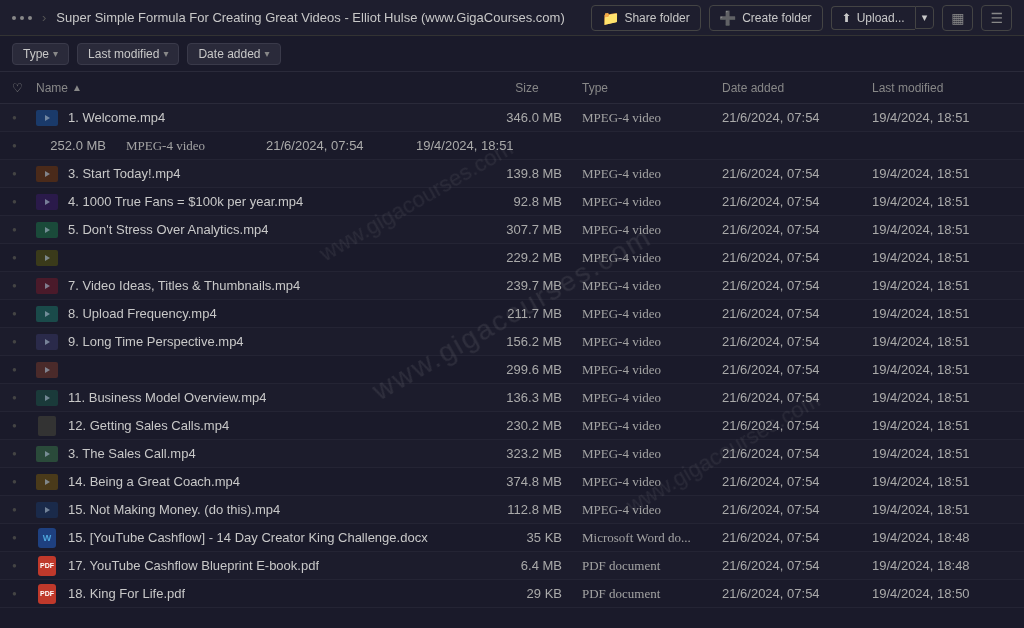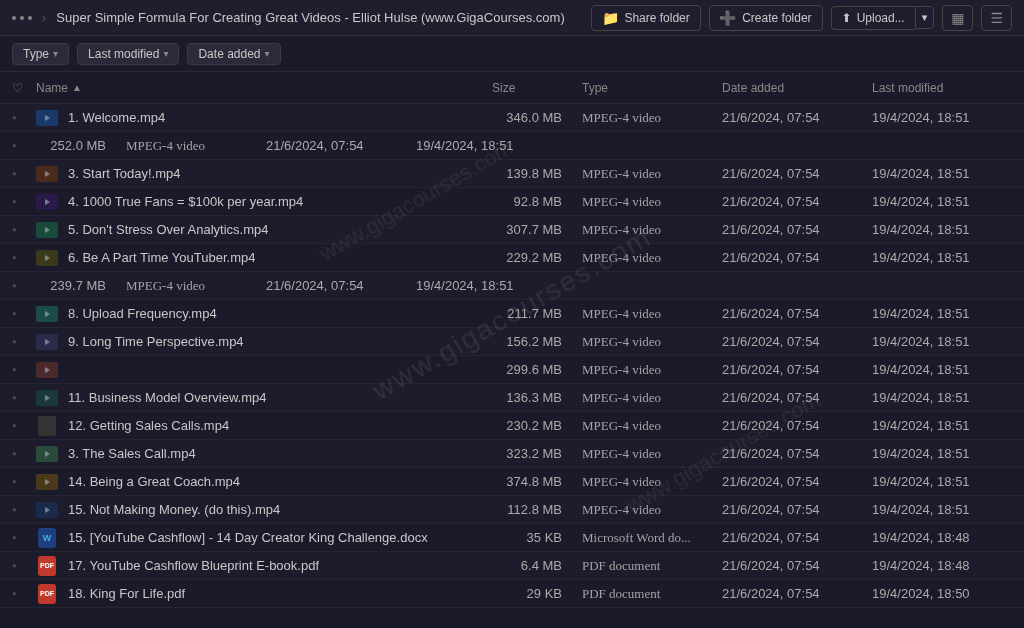--- a/index.html
+++ b/index.html
@@ -107,21 +107,21 @@
       background: #1a1a2a;
       padding: 0 12px;
       height: 32px;
       border-bottom: 1px solid #2a2a3a;
       color: #888;
       font-size: 12px;
       font-weight: 500;
     }
     .col-fav { width: 24px; flex-shrink: 0; }
     .col-name { flex: 1; min-width: 0; display: flex; align-items: center; gap: 4px; }
-    .col-size { width: 90px; flex-shrink: 0; text-align: left; padding-right: 20px; }
+    .col-size { width: 90px; flex-shrink: 0; text-align: center; padding-right: 20px; }
     .col-type { width: 140px; flex-shrink: 0; }
     .col-dateadded { width: 150px; flex-shrink: 0; }
     .col-lastmod { width: 140px; flex-shrink: 0; }
     .sort-icon { color: #888; font-size: 10px; }
     .file-list {
       overflow-y: auto;
       height: calc(628px - 36px - 36px - 32px);
       background: #1a1a2a;
     }
     .file-row {
@@ -348,30 +348,39 @@
       <span class="bullet">●</span>
     </div>
     <div class="col-name">
       <div class="file-icon">
           <div class="icon-thumb" style="background:#3a3a1a">
       <svg width="10" height="10" viewBox="0 0 10 10">
               <polygon points="3,2 8,5 3,8" fill="#9ab" opacity="0.7"></polygon>
             </svg>
     </div>
         </div>
-      <span class="file-name-text">6. Be A Part Time YouTuber.mp4</span>
     </div>
     <div class="cell-size">229.2 MB</div>
     <div class="cell-type">MPEG-4 video</div>
     <div class="cell-dateadded">21/6/2024, 07:54</div>
     <div class="cell-lastmod">19/4/2024, 18:51</div>
   </div>
     <div class="file-row">
     <div class="col-fav-cell">
       <span class="bullet">●</span>
+    </div>
+    <div class="col-name">
+      <div class="file-icon">
+          <div class="icon-thumb" style="background:#4a1a2a">
+      <svg width="10" height="10" viewBox="0 0 10 10">
+              <polygon points="3,2 8,5 3,8" fill="#9ab" opacity="0.7"></polygon>
+            </svg>
+    </div>
+        </div>
+      <span class="file-name-text">7. Video Ideas, Titles &amp; Thumbnails.mp4</span>
     </div>
     <div class="cell-size">239.7 MB</div>
     <div class="cell-type">MPEG-4 video</div>
     <div class="cell-dateadded">21/6/2024, 07:54</div>
     <div class="cell-lastmod">19/4/2024, 18:51</div>
   </div>
     <div class="file-row">
     <div class="col-fav-cell">
       <span class="bullet">●</span>
     </div>

